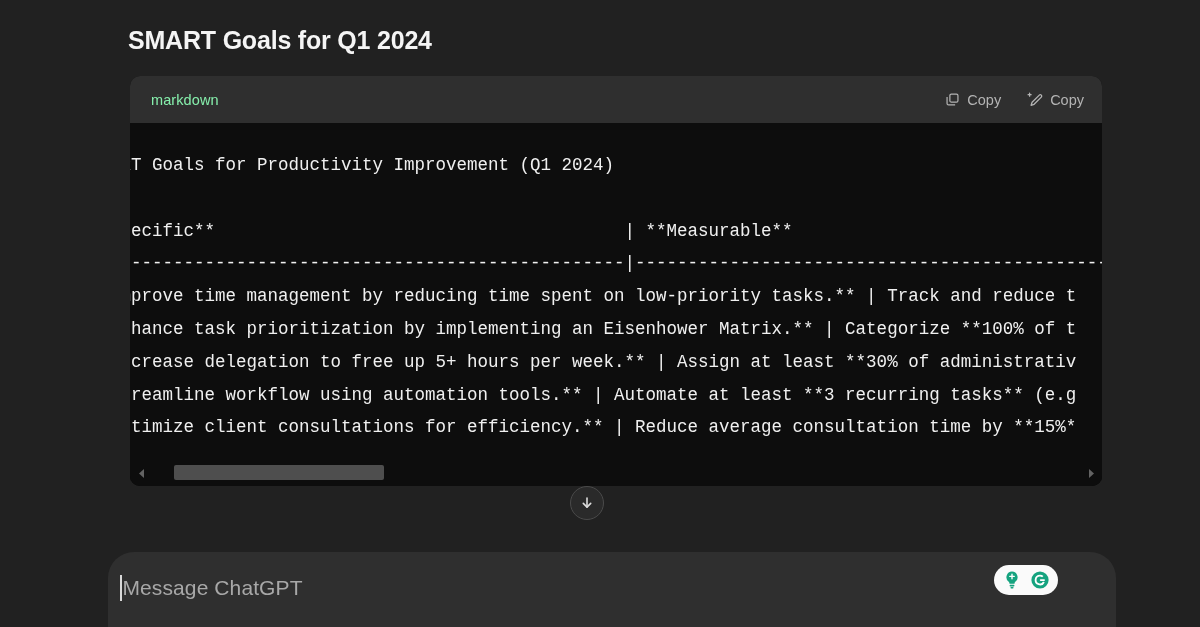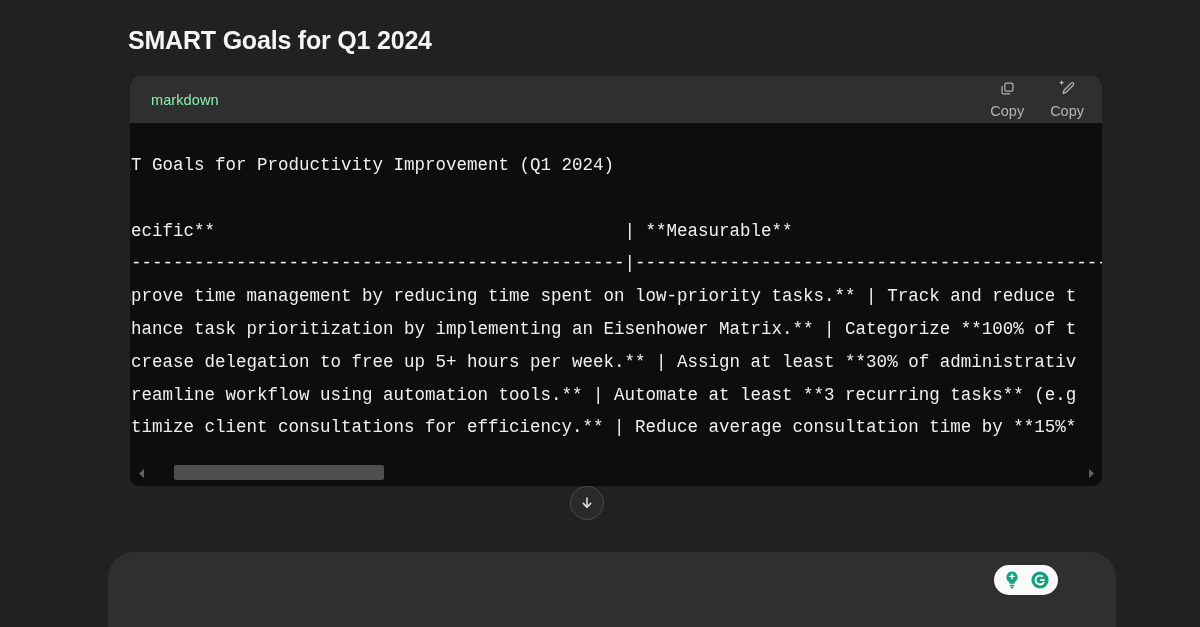--- a/index.html
+++ b/index.html
@@ -75,21 +75,20 @@
   .code-action {
     display: flex;
     align-items: center;
     gap: 7px;
     font-size: 14.5px;
     color: #b4b4b4;
     cursor: pointer;
     background: none;
     border: none;
     font-family: inherit;
-    flex-direction: column;
   }
 
   .code-action svg { display: block; }
 
   .code-body {
     flex: 1 1 auto;
     background: #0d0d0d;
     position: relative;
     overflow: hidden;
     padding-top: 26px;
@@ -302,20 +301,24 @@
         <path d="M8 3v9"></path>
         <path d="M4.3 8.4 8 12.1l3.7-3.7"></path>
       </svg>
     </span>
   </button>
 
 </div>
 
 <div class="composer">
 
+  <div class="composer-input">
+    <div class="caret"></div>
+    <div class="composer-placeholder">Message ChatGPT</div>
+  </div>
 
   <div class="ext-pill">
     <div class="ext-icon">
       <svg width="22" height="22" viewBox="0 0 24 24">
         <path d="M12 2.8a6.1 6.1 0 0 0-3.6 11c.5.4.8 1 .8 1.6v.6h5.6v-.6c0-.6.3-1.2.8-1.6A6.1 6.1 0 0 0 12 2.8z" fill="#15a37f"></path>
         <rect x="9.4" y="17.3" width="5.2" height="1.7" rx="0.8" fill="#15a37f"></rect>
         <rect x="10.3" y="19.6" width="3.4" height="1.6" rx="0.8" fill="#15a37f"></rect>
         <path d="M12 5.6v5M9.6 8.1h4.8" stroke="#ffffff" stroke-width="1.5" stroke-linecap="round"></path>
       </svg>
     </div>

